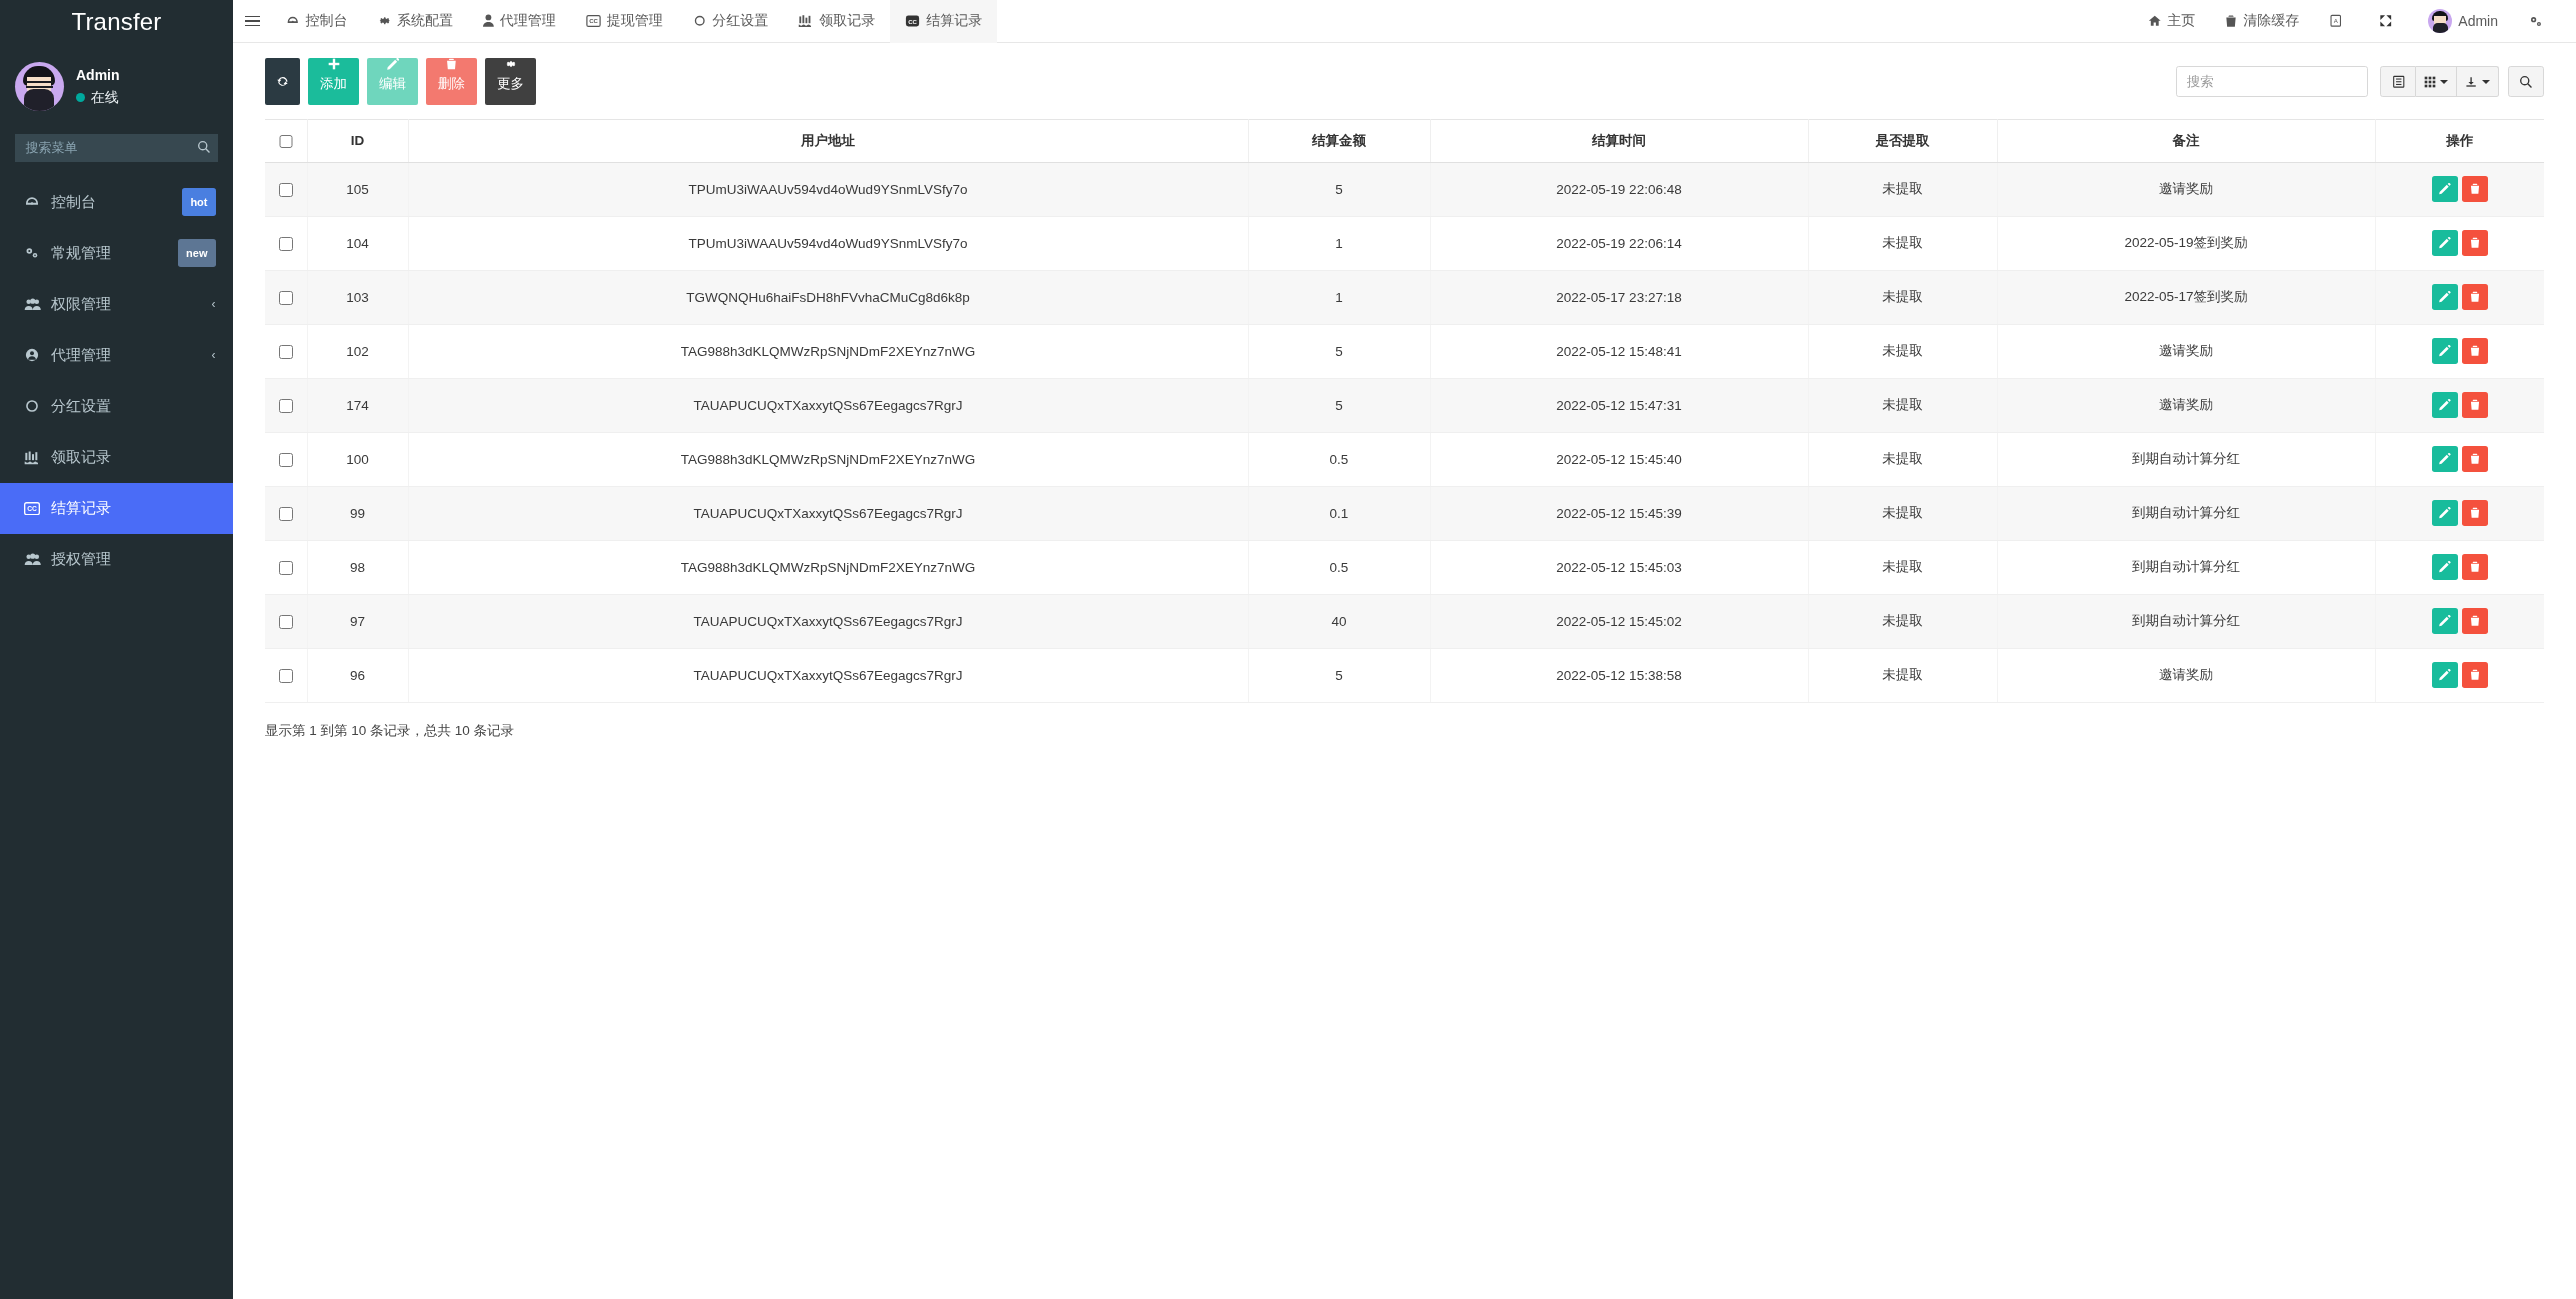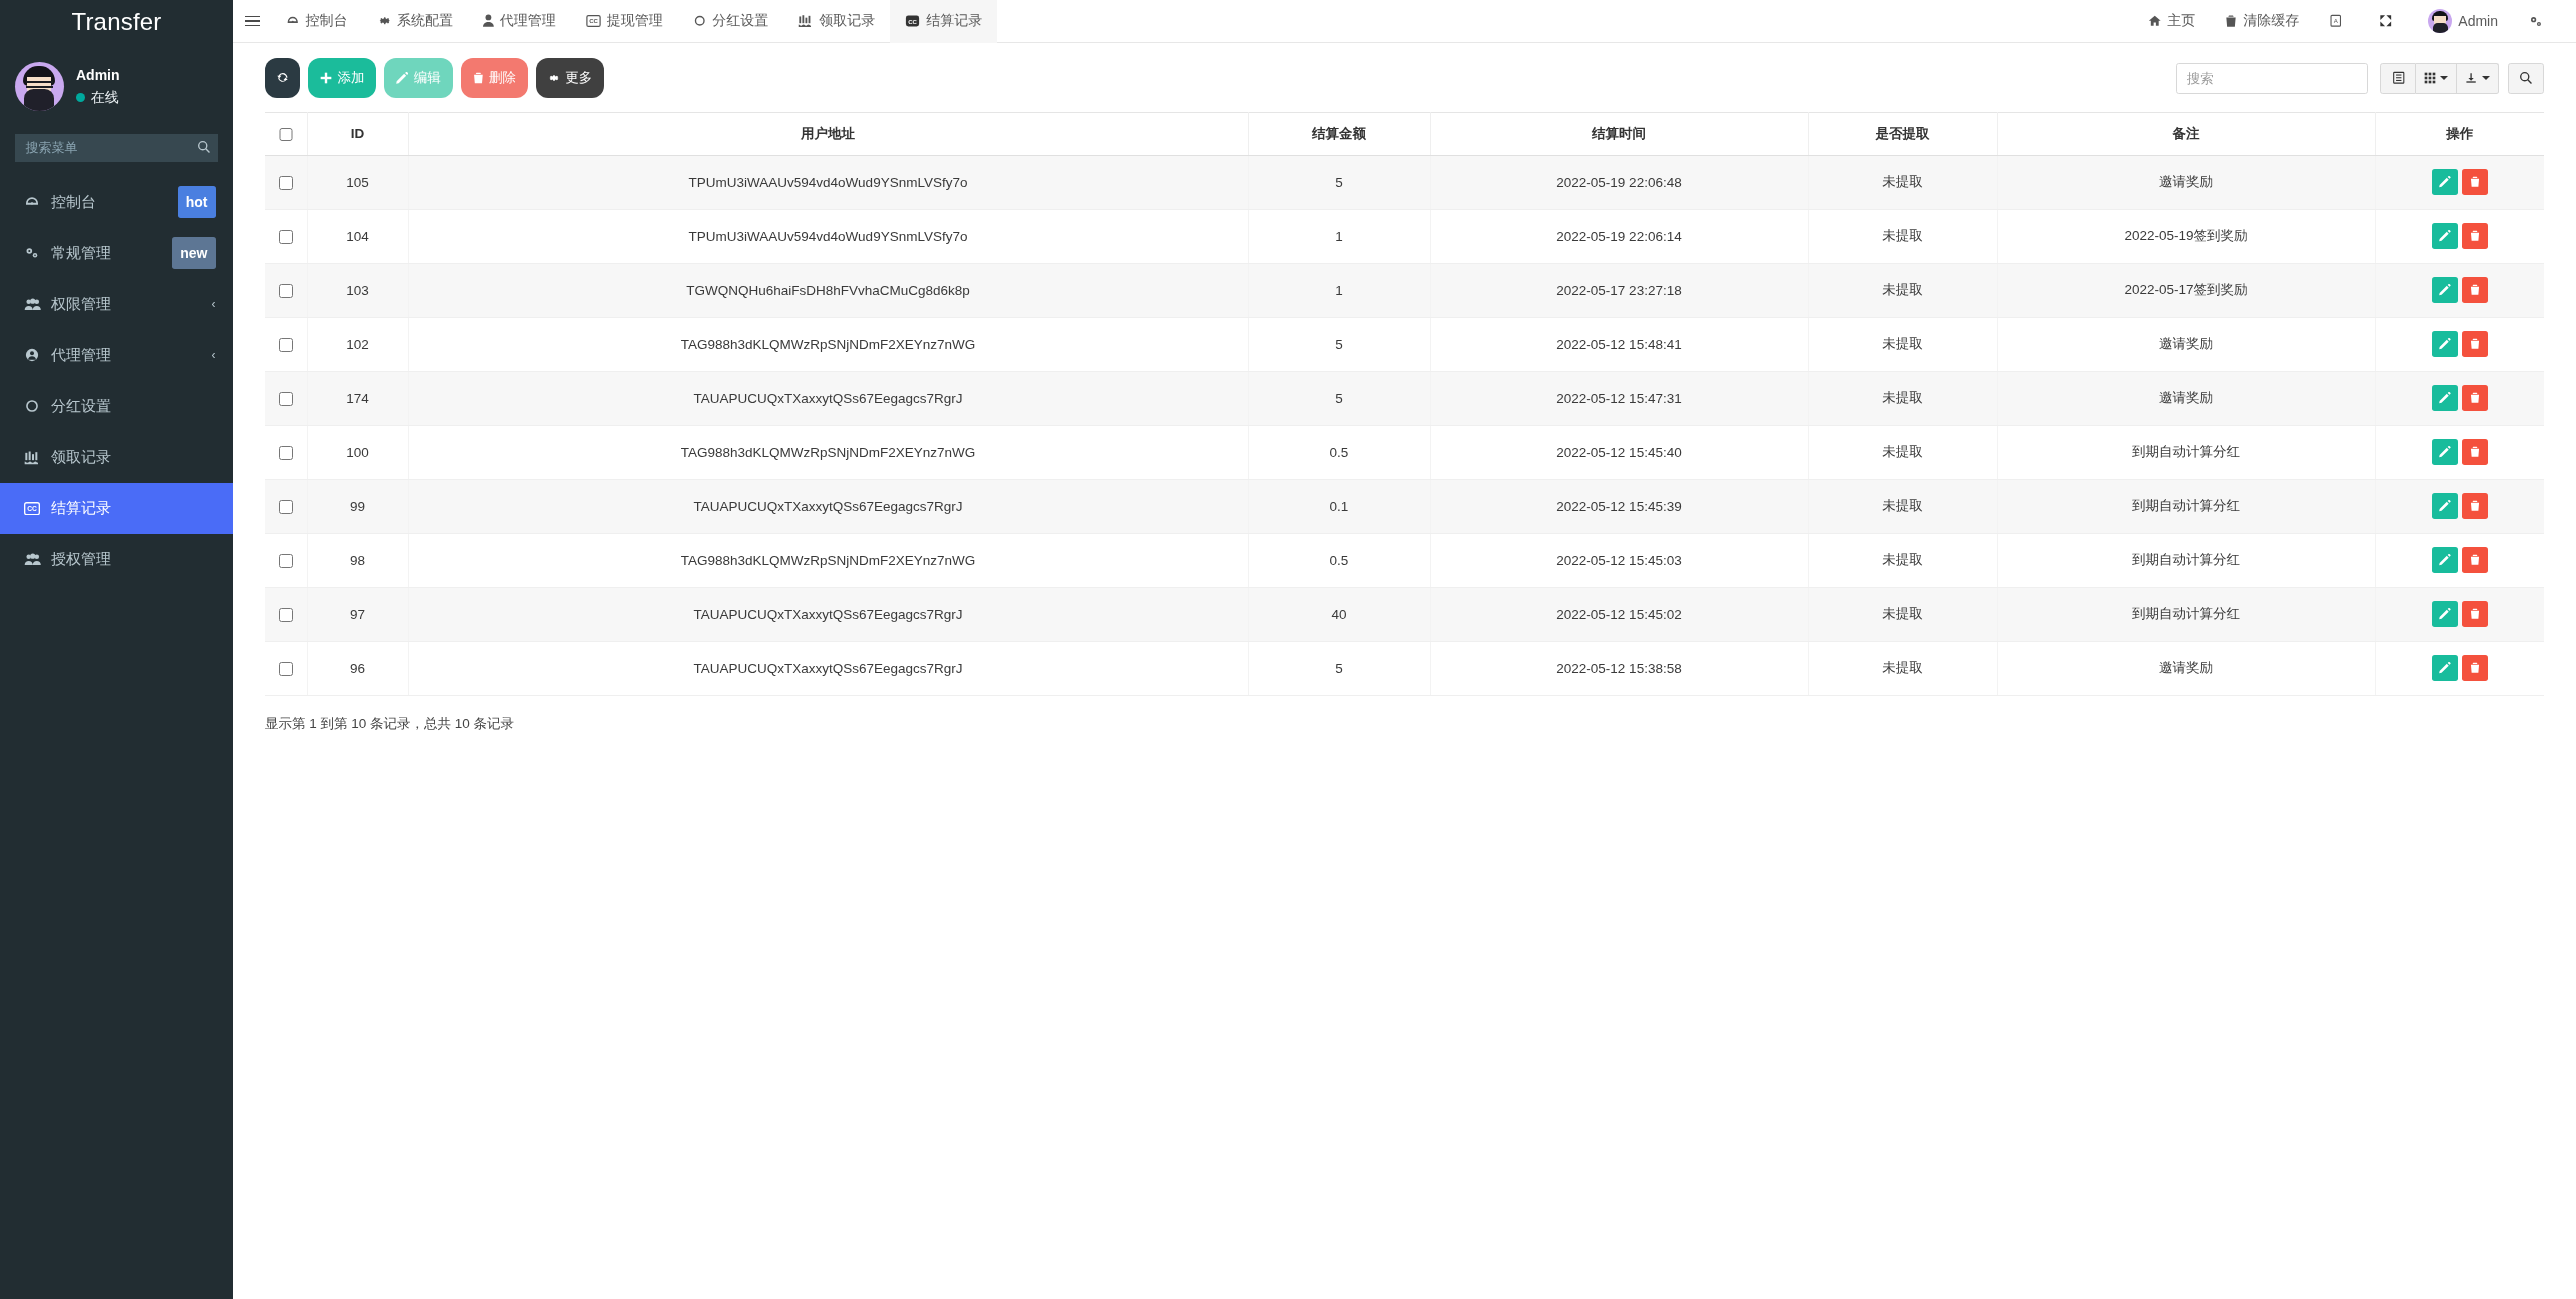--- a/index.html
+++ b/index.html
@@ -122,21 +122,21 @@
     display: flex; align-items: center;
   }
   .nav-item .nlabel { flex: 1; }
   .nav-item.active {
     background: #4a6cf7;
     color: #ffffff;
     border-left-color: #4a6cf7;
   }
   .nav-item.active .nic { color: #ffffff; }
   .badge {
-    font-size: 14px;
+    font-size: 11px;
     font-weight: bold;
     padding: 8px 8px;
     border-radius: 2.7px;
     color: #fff;
   }
   .badge-hot { background: #4a7fe0; }
   .badge-new { background: #5d7694; }
   .chev { font-size: 12px; color: #b8c7ce; }
 
   
@@ -210,32 +210,33 @@
   
   .content { flex: 1; background: #ffffff; padding: 0; position: relative; }
 
   .toolbar-row {
     display: flex;
     align-items: center;
     padding: 15px 0 13.5px 0;
     margin: 0 32px 0 32px;
   }
   .btn {
-    height: 40px;
+    height: 47px;
     border: none;
-    border-radius: 12px;
+    border-radius: 2px;
     color: #fff;
     font-size: 13.5px;
     padding: 0 12px;
     margin-right: 8px;
     display: inline-flex;
     align-items: center;
     gap: 5.4px;
     cursor: pointer;
     font-family: "Liberation Sans", sans-serif;
+    flex-direction: column;
   }
   .btn-refresh { background: #2b3a42; width: 35px; padding: 0; justify-content: center; }
   .btn-add    { background: #1bbc9b; }
   .btn-edit   { background: #6fd6bd; }
   .btn-del    { background: #f3796f; }
   .btn-more   { background: #404040; }
 
   .toolbar-right {
     margin-left: auto;
     display: flex;

